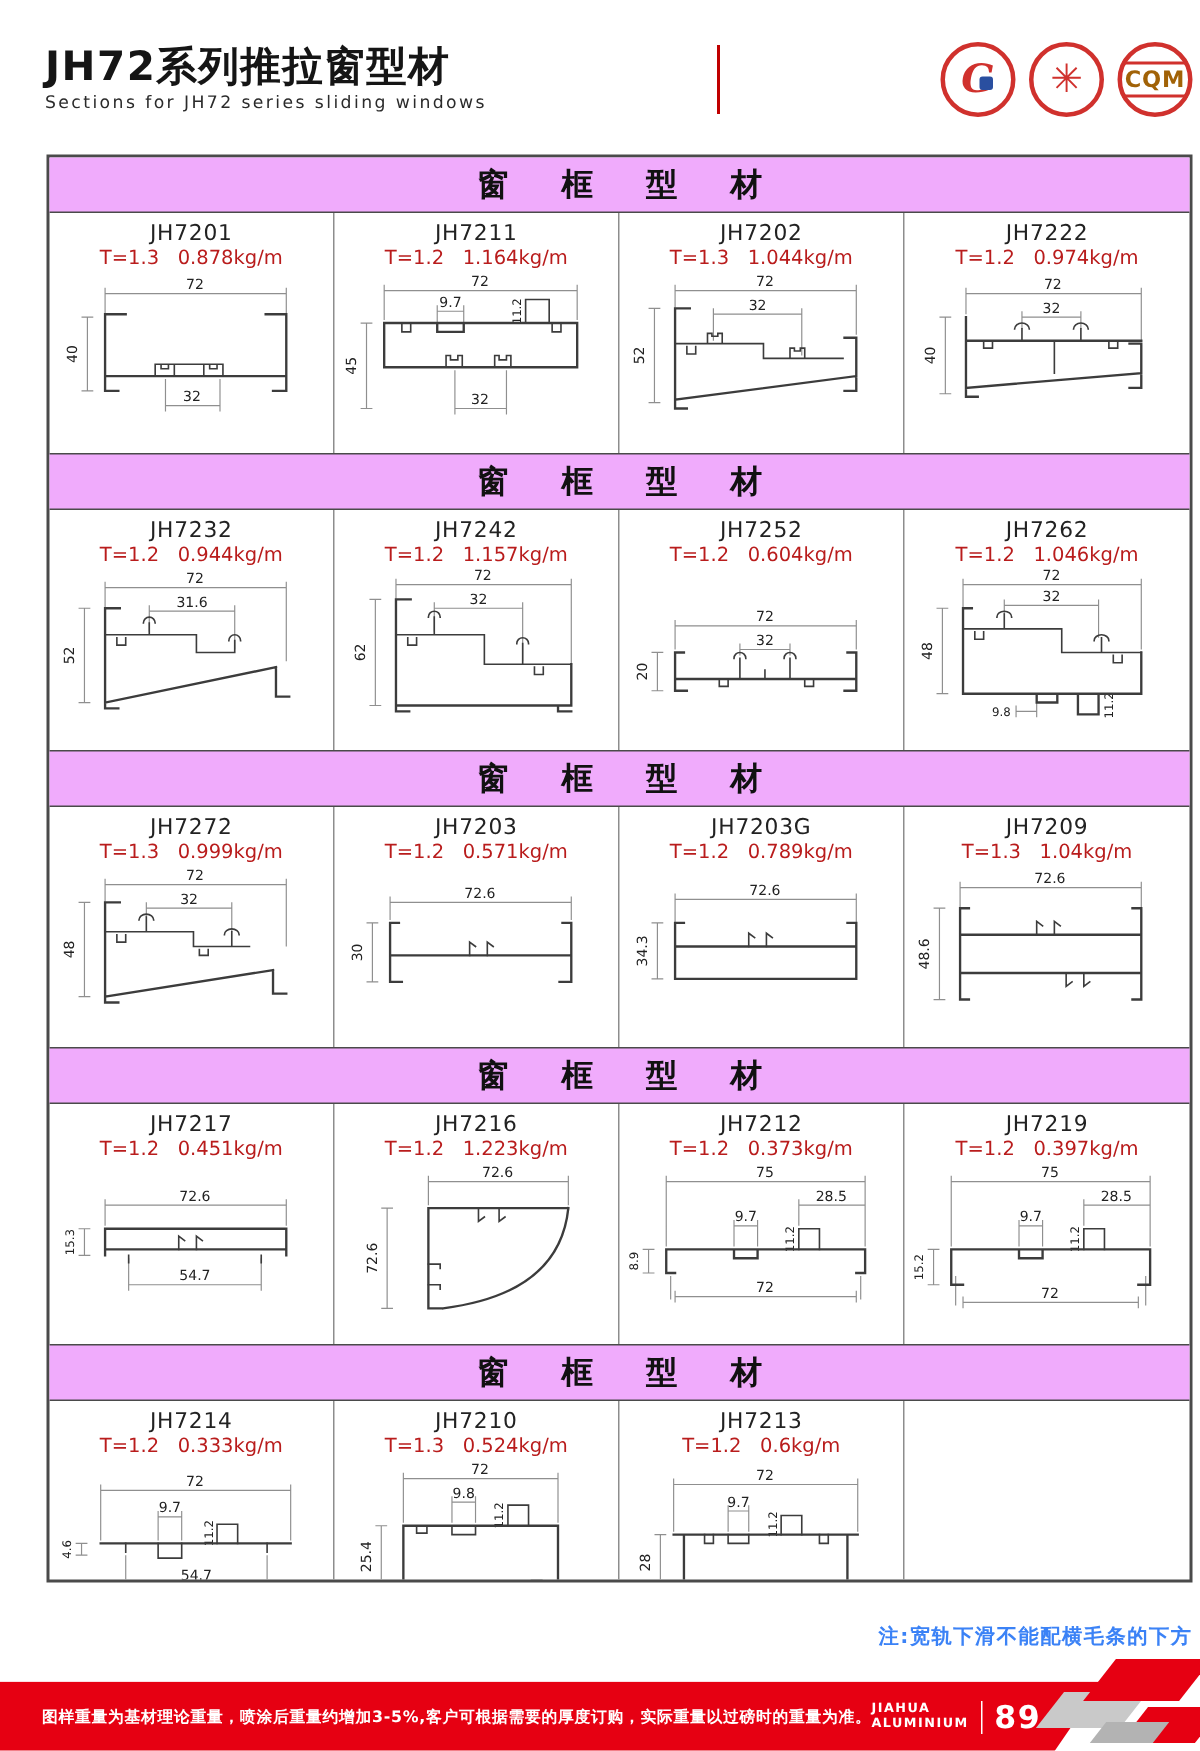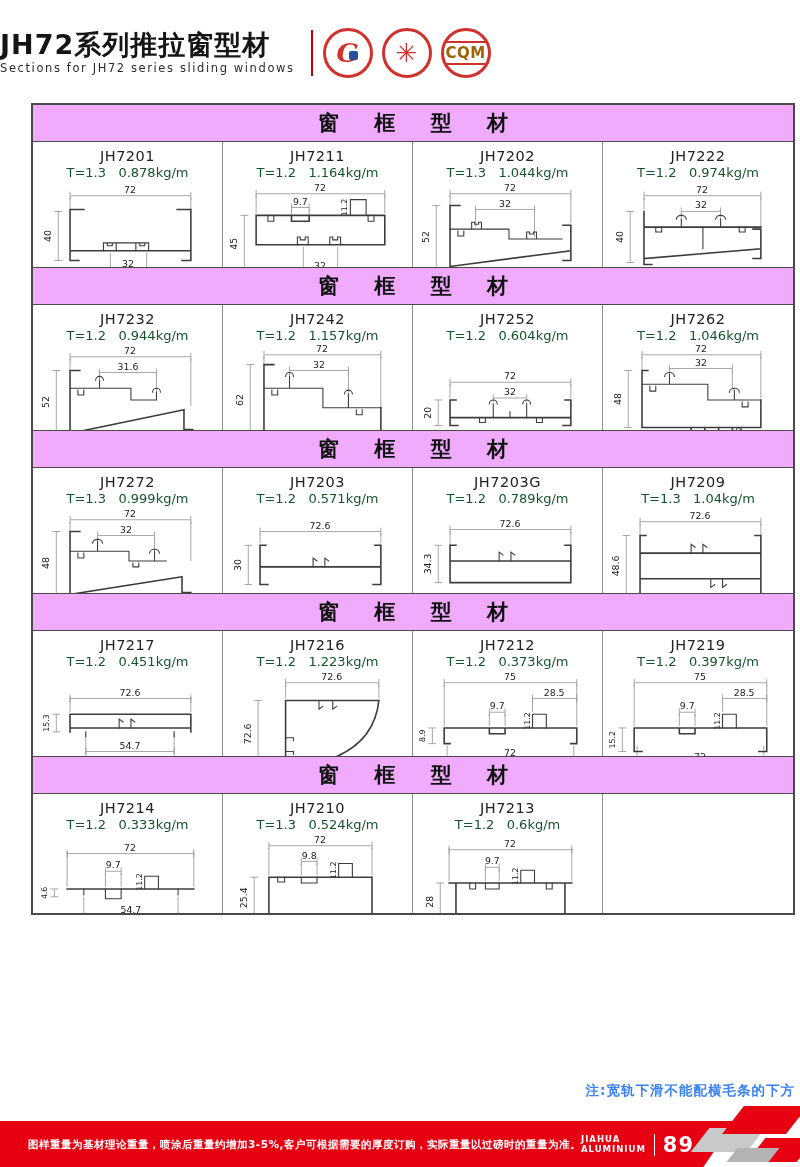--- a/index.html
+++ b/index.html
@@ -1,41 +1,41 @@
 <!DOCTYPE html>
 <html><head>
 <meta charset="utf-8">
 <style>
   html,body{margin:0;padding:0;background:#fff;}
   body{width:800px;height:1167px;position:relative;font-family:"DejaVu Sans","Liberation Sans",sans-serif;color:#222;}
   .page{position:absolute;inset:0;overflow:hidden;}
 
   
-  .hdr{position:absolute;top:22px;left:0;right:5px;height:62px;display:flex;justify-content:flex-start;align-items:center;gap:10px;}
+  .hdr{position:absolute;top:22px;left:0;right:5px;height:62px;display:flex;justify-content:space-between;align-items:center;gap:10px;padding-left:30px;}
   .title-block{text-align:left;margin-right:6px;}
   .title{font-size:27px;font-weight:bold;color:#151515;letter-spacing:1px;line-height:1.05;}
   .subtitle{font-size:11.5px;color:#2b2b2b;letter-spacing:1.6px;margin-top:2px;}
   .hdr-divider{width:2px;height:46px;background:#c00000;}
   .seals{display:flex;gap:9px;align-items:center;}
   .seal{width:50px;height:50px;border-radius:50%;border:3px solid #d0312d;box-sizing:border-box;display:flex;align-items:center;justify-content:center;position:relative;background:#fff;}
   .seal-g{font-family:"DejaVu Serif","Liberation Serif",serif;font-style:italic;font-weight:bold;font-size:26px;color:#d0312d;line-height:1;}
   .g-blue{position:absolute;right:12px;bottom:15px;width:9px;height:9px;background:#2a4fa0;border-radius:2px;}
   .seal-star{font-size:26px;color:#d0312d;line-height:1;}
   .seal-cqm{font-size:15px;font-weight:bold;color:#a16207;letter-spacing:0.5px;border-top:2px solid #d0312d;border-bottom:2px solid #d0312d;padding:1px 2px;}
 
   
   .catalog{position:absolute;left:31px;top:103px;width:764px;border:2px solid #4a4a4a;box-sizing:border-box;background:#fff;}
   .band{height:36px;background:#f0abfc;border-top:1px solid #4a4a4a;border-bottom:1px solid #4a4a4a;display:flex;align-items:center;justify-content:center;font-size:21px;font-weight:bold;color:#111;letter-spacing:14px;text-indent:14px;}
   .band.first{border-top:none;}
-  .row{display:grid;grid-template-columns:1fr 1fr 1fr 1fr;height:125px;}
+  .row{display:grid;grid-template-columns:1fr 1fr 1fr 1fr;height:160px;}
   .row.last{height:119px;}
   .cell{border-right:1px solid #8d8d8d;box-sizing:border-box;padding-top:6px;text-align:center;overflow:hidden;}
   .cell:last-child{border-right:none;}
   .model{font-size:14.5px;color:#222;letter-spacing:0.5px;}
-  .spec{font-size:13px;color:#14532d;margin-top:1px;white-space:pre;}
+  .spec{font-size:13px;color:#b91c1c;margin-top:1px;white-space:pre;}
   svg.draw{display:block;margin:0 auto;}
   .p{fill:none;stroke:#3c3c3c;stroke-width:1.6;stroke-linecap:square;}
   .p2{fill:none;stroke:#3c3c3c;stroke-width:1.1;stroke-linecap:square;}
   .d{fill:none;stroke:#8f8f8f;stroke-width:0.8;}
   text.t{font-size:9.5px;fill:#222;text-anchor:middle;font-family:"DejaVu Sans",sans-serif;}
   text.t8{font-size:8px;}
 
   
   .note{position:absolute;top:1082px;right:5px;font-size:13.5px;font-weight:bold;color:#3b82f6;letter-spacing:1px;}
   .footbar{position:absolute;left:0;top:1121px;width:735px;height:48px;background:#e60012;clip-path:polygon(0 0,100% 0,95.5% 100%,0 100%);display:flex;align-items:center;color:#fff;}

